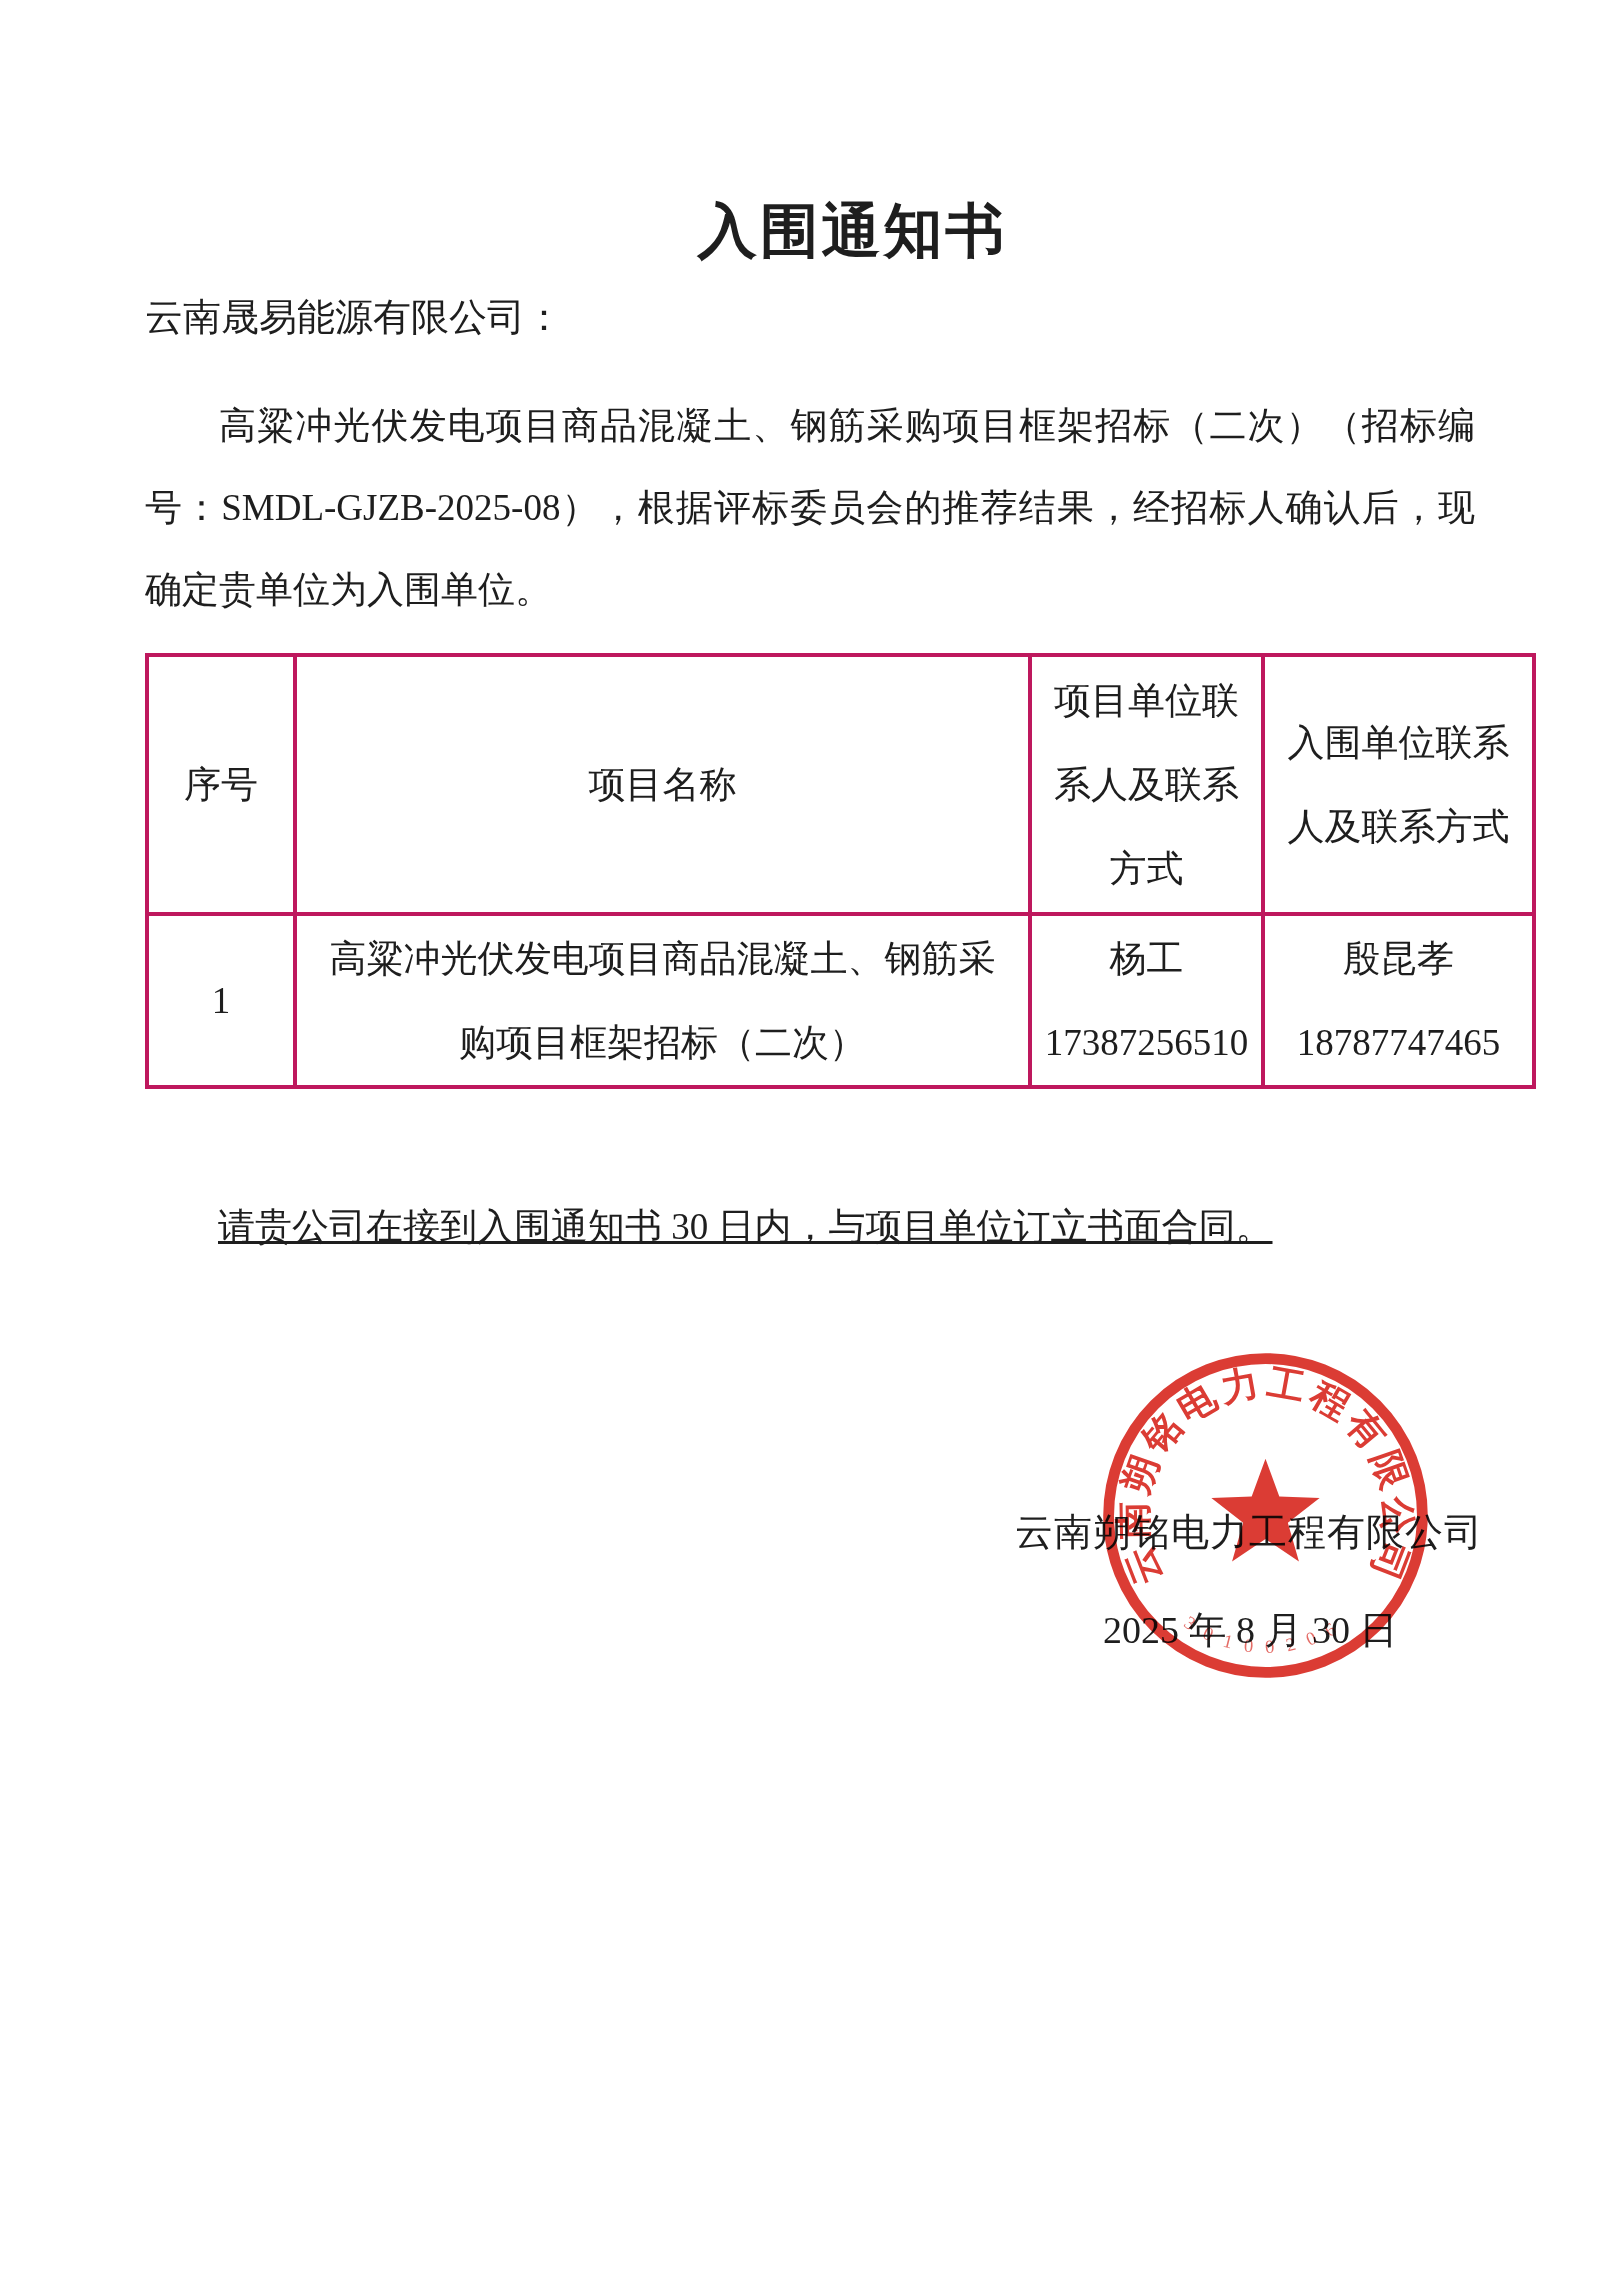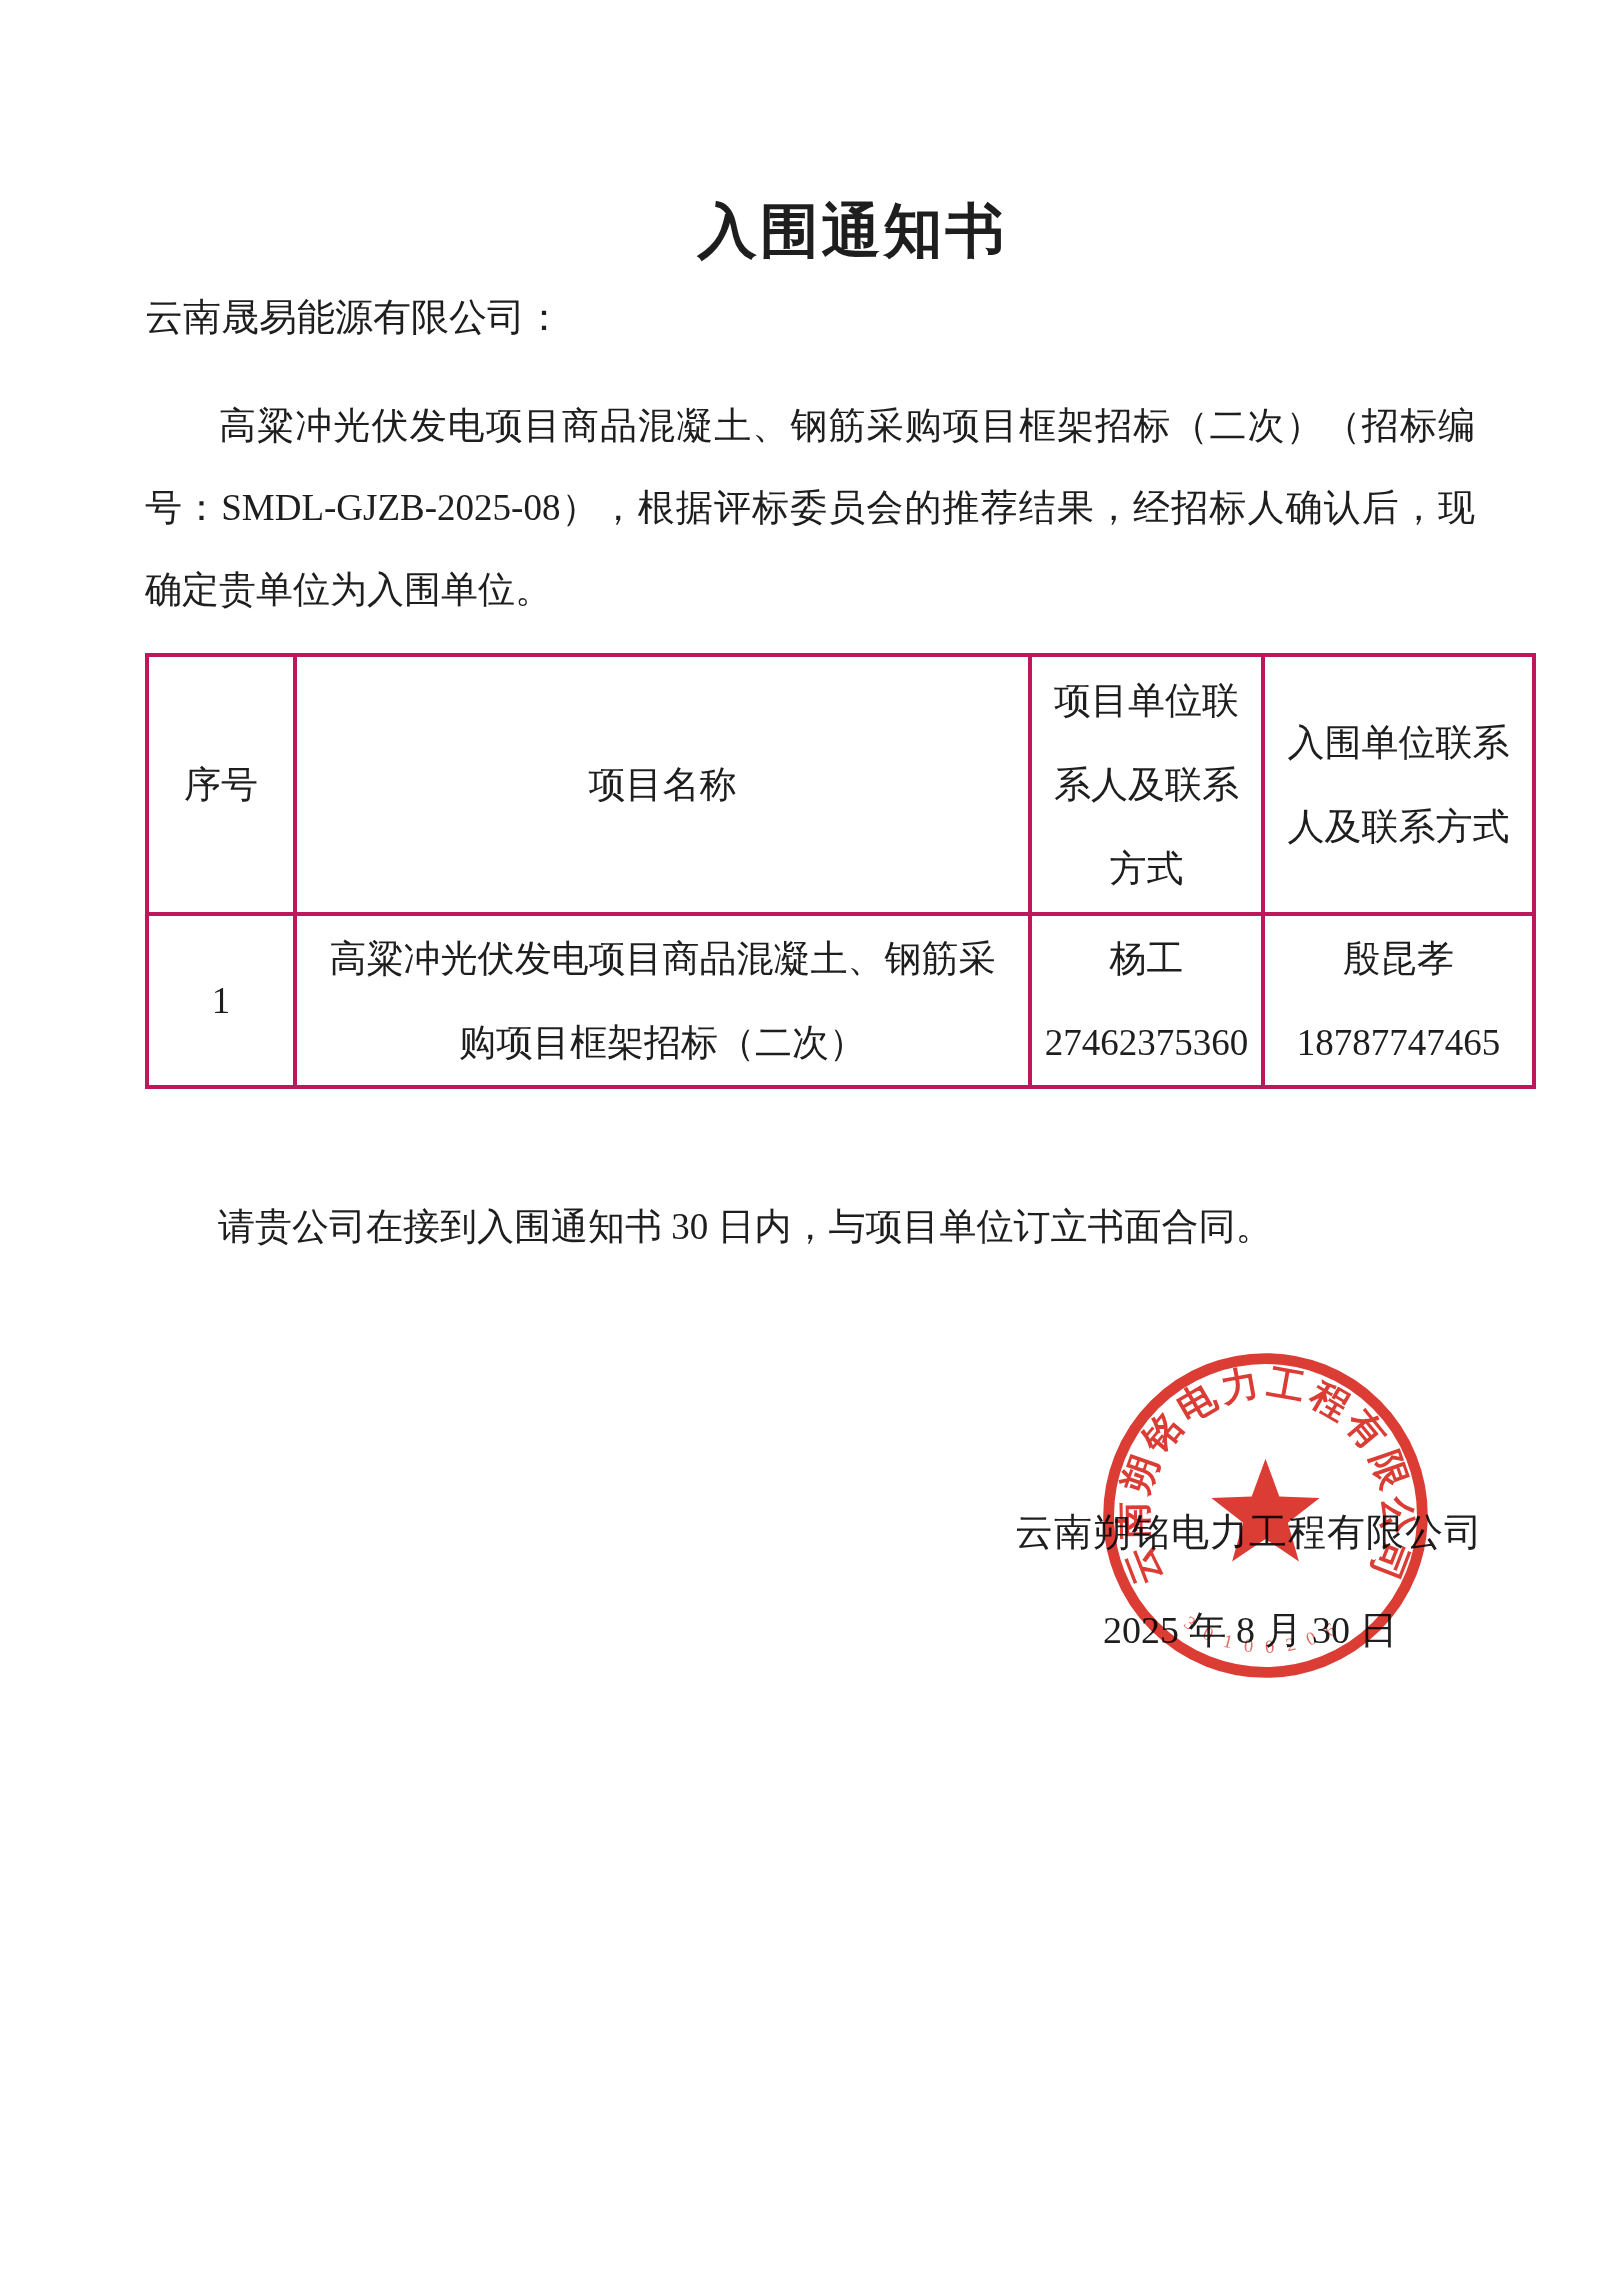--- a/index.html
+++ b/index.html
@@ -36,21 +36,21 @@
     border:4px solid #be185d;
     padding:0;
     text-align:center; vertical-align:middle;
     font-size:37px; line-height:84px;
   }
   .tbl .hrow td { height:255px; border-bottom-width:3.9px; }
   .tbl .drow td { height:169px;text-align:center; }
   .cell-line { line-height:84px; }
   .closing {
     position:absolute; left:145px; top:1202px; width:1330px;
-    font-size:37px; line-height:49px; text-indent:73px;
+    font-size:37px; line-height:49px; text-indent:73px;text-decoration:underline;
   }
   .sig {
     position:absolute; left:1015px; top:1509px;
     font-size:38px; line-height:47px; letter-spacing:1px;
     z-index:1;
   }
   .date {
     position:absolute; left:1103px; top:1607px;
     font-size:38px; line-height:47px;
     z-index:1;
@@ -112,21 +112,21 @@
         </td>
       </tr>
       <tr class="drow">
         <td>1</td>
         <td>
           <div class="cell-line">高粱冲光伏发电项目商品混凝土、钢筋采</div>
           <div class="cell-line">购项目框架招标（二次）</div>
         </td>
         <td>
           <div class="cell-line">杨工</div>
-          <div class="cell-line">27462375360</div>
+          <div class="cell-line">17387256510</div>
         </td>
         <td>
           <div class="cell-line">殷昆孝</div>
           <div class="cell-line">18787747465</div>
         </td>
       </tr>
     </tbody>
   </table>
 
   <div class="closing">请贵公司在接到入围通知书 30 日内，与项目单位订立书面合同。</div>

